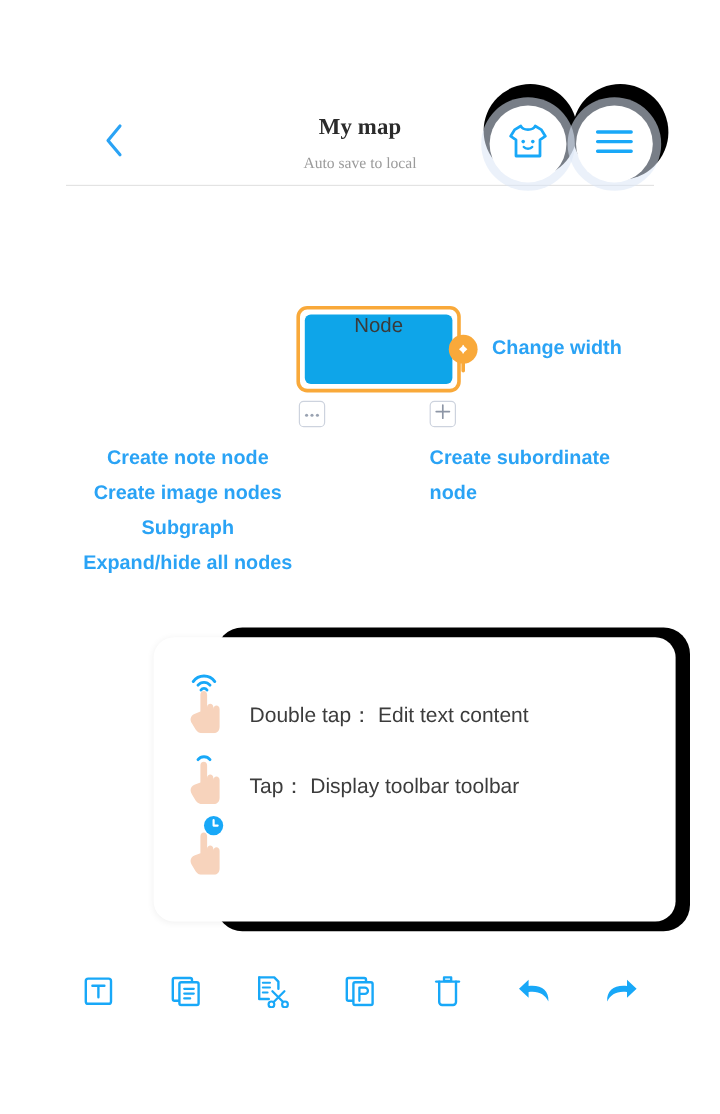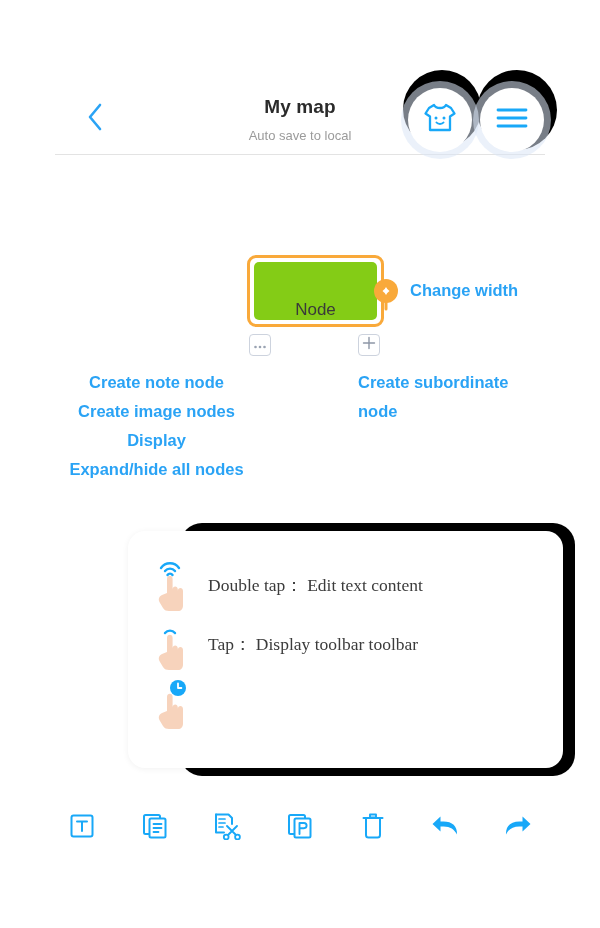--- a/index.html
+++ b/index.html
@@ -41,20 +41,21 @@
     justify-content: center;
     cursor: pointer;
   }
   .title-wrap {
     position: absolute;
     left: 0;
     right: 0;
     top: 10px;
     text-align: center;
     pointer-events: none;
+    font-family: Liberation Serif, serif;
   }
   .title-main {
     font-size: 19px;
     font-weight: bold;
     color: #2b2b2b;
     letter-spacing: .1px;
     line-height: 24px;
   }
   .title-sub {
     font-size: 13px;
@@ -97,24 +98,24 @@
     box-sizing: border-box;
     border: 3px solid #f9a93a;
     border-radius: 9px;
     background: #ffffff;
     padding: 4px;
     cursor: pointer;
   }
   .node-inner {
     width: 100%;
     height: 100%;
-    background: #84cc16;
+    background: #0ea5e9;
     border-radius: 5px;
     display: flex;
-    align-items: flex-end;
+    align-items: flex-start;
     justify-content: center;
   }
   .node-label {
     font-size: 17px;
     color: #3a3a3a;
   }
 
   .width-handle {
     position: absolute;
     left: 373px;
@@ -190,22 +191,21 @@
     width: 435px;
     height: 237px;
     background: #ffffff;
     border-radius: 17px;
     z-index: 2;
     box-shadow: 0 1px 6px rgba(0,0,0,0.06);
   }
   .gesture-row {
     position: absolute;
     display: flex;
-    align-items: center;
-    font-family: Liberation Serif, serif;
+    align-items: flex-end;
   }
   .gesture-row.r1 { left: 26px; top: 28px; }
   .gesture-row.r2 { left: 26px; top: 87px; }
   .gesture-row.r3 { left: 26px; top: 146px; }
 
   .gesture-icon {
     width: 42px;
     height: 52px;
     flex: 0 0 42px;
     position: relative;
@@ -325,21 +325,21 @@
     <span>
       <svg width="14" height="14" viewBox="0 0 14 14" fill="none">
         <path d="M7 1.5 V12.5 M1.5 7 H12.5" stroke="#8d96a6" stroke-width="1.4" stroke-linecap="round"></path>
       </svg>
     </span>
   </div>
 
   <div class="ann left">
     <div>Create note node</div>
     <div>Create image nodes</div>
-    <div>Display</div>
+    <div>Subgraph</div>
     <div>Expand/hide all nodes</div>
   </div>
 
   <div class="ann right">
     <div>Create subordinate node</div>
   </div>
 
   <div class="card-black"></div>
   <div class="card">
 

